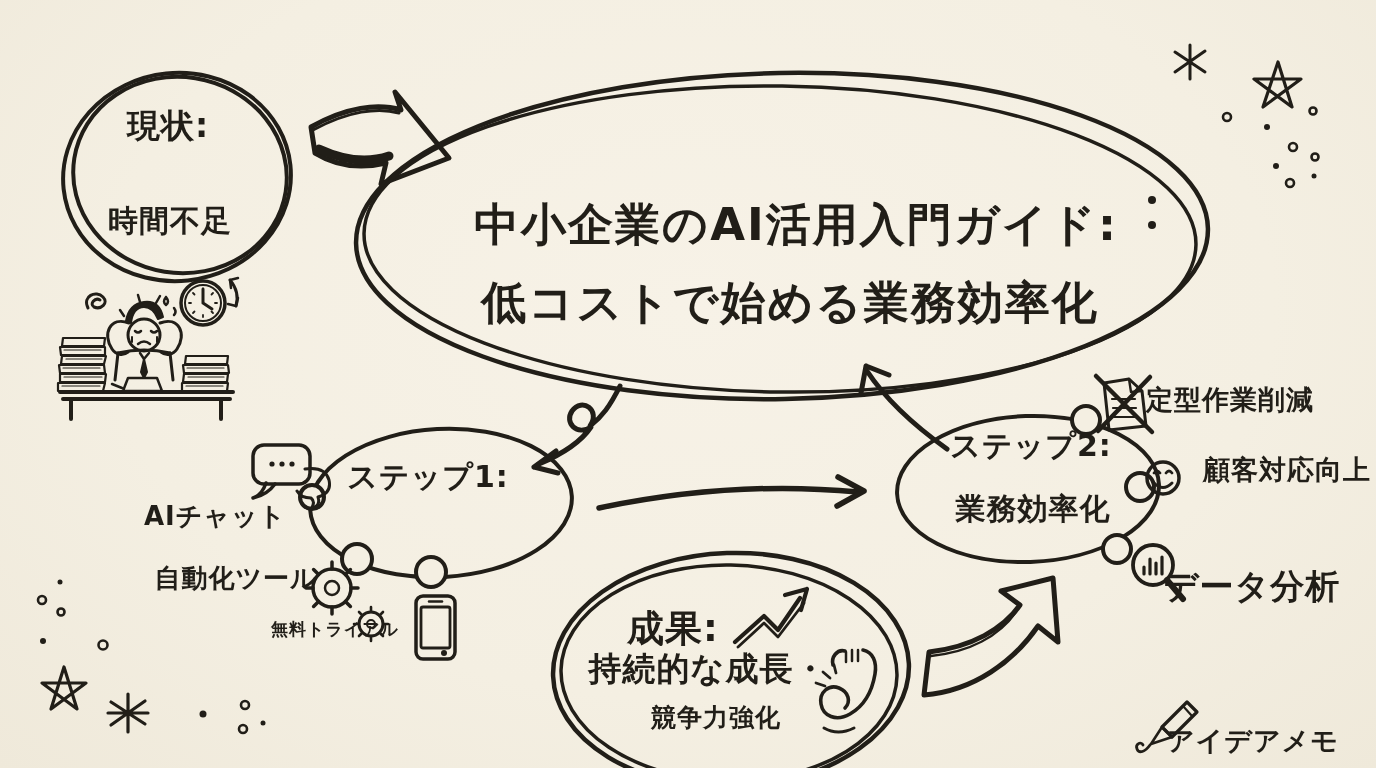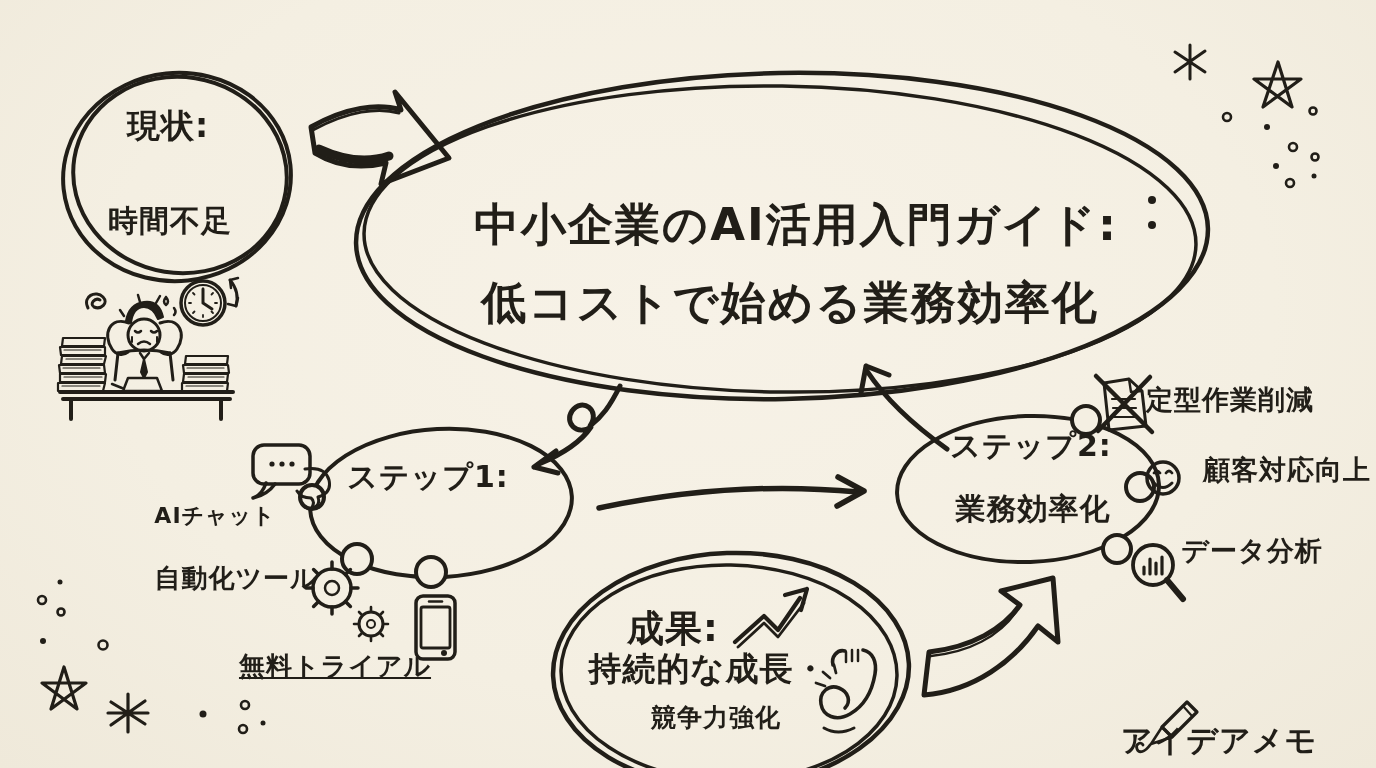--- a/index.html
+++ b/index.html
@@ -21,32 +21,32 @@
     line-height:1;
   }
   .t-title{font-size:45px;letter-spacing:2px;}
   .t-problem1{left:168px;top:125px;font-size:33px;}
   .t-problem2{left:167px;top:177px;font-size:30px;}
   .t-problem3{left:170px;top:221px;font-size:30px;}
   .t-title1{left:796px;top:224px;}
   .t-title2{left:790px;top:302px;}
   .t-step1a{left:428px;top:477px;font-size:30px;}
   .t-step1b{left:437px;top:518px;font-size:30px;}
-  .t-s1i0{left:215px;top:516px;font-size:22px;}
+  .t-s1i0{left:215px;top:516px;font-size:26px;}
   .t-s1i1{left:236px;top:578px;font-size:26px;}
-  .t-s1i2{left:335px;top:666px;font-size:26px;text-decoration:underline;}
+  .t-s1i2{left:335px;top:629px;font-size:17px;}
   .t-step2a{left:1031px;top:434px;font-size:30px;margin-top:12px;}
   .t-step2b{left:1033px;top:509px;font-size:30px;}
   .t-s2i0{left:1230px;top:399px;font-size:27px;}
   .t-s2i1{left:1287px;top:469px;font-size:27px;}
-  .t-s2i2{left:1252px;top:550px;font-size:27px;}
+  .t-s2i2{left:1252px;top:586px;font-size:34px;}
   .t-res1{left:673px;top:617px;font-size:37px;margin-top:11px;}
   .t-res2{left:708px;top:668px;font-size:33px;}
   .t-res3{left:716px;top:717px;font-size:25px;}
-  .t-memo{left:1219px;top:740px;font-size:31px;}
+  .t-memo{left:1253px;top:740px;font-size:27px;}
 </style>
 </head>
 <body>
 
 <div class="canvas">
 
 <svg class="sketch" viewBox="0 0 1376 768" fill="none" stroke="#211e18" stroke-linecap="round" stroke-linejoin="round">
 
   <g stroke-width="4">
     <ellipse cx="177" cy="177" rx="114" ry="104" transform="rotate(-6 177 177)"></ellipse>

